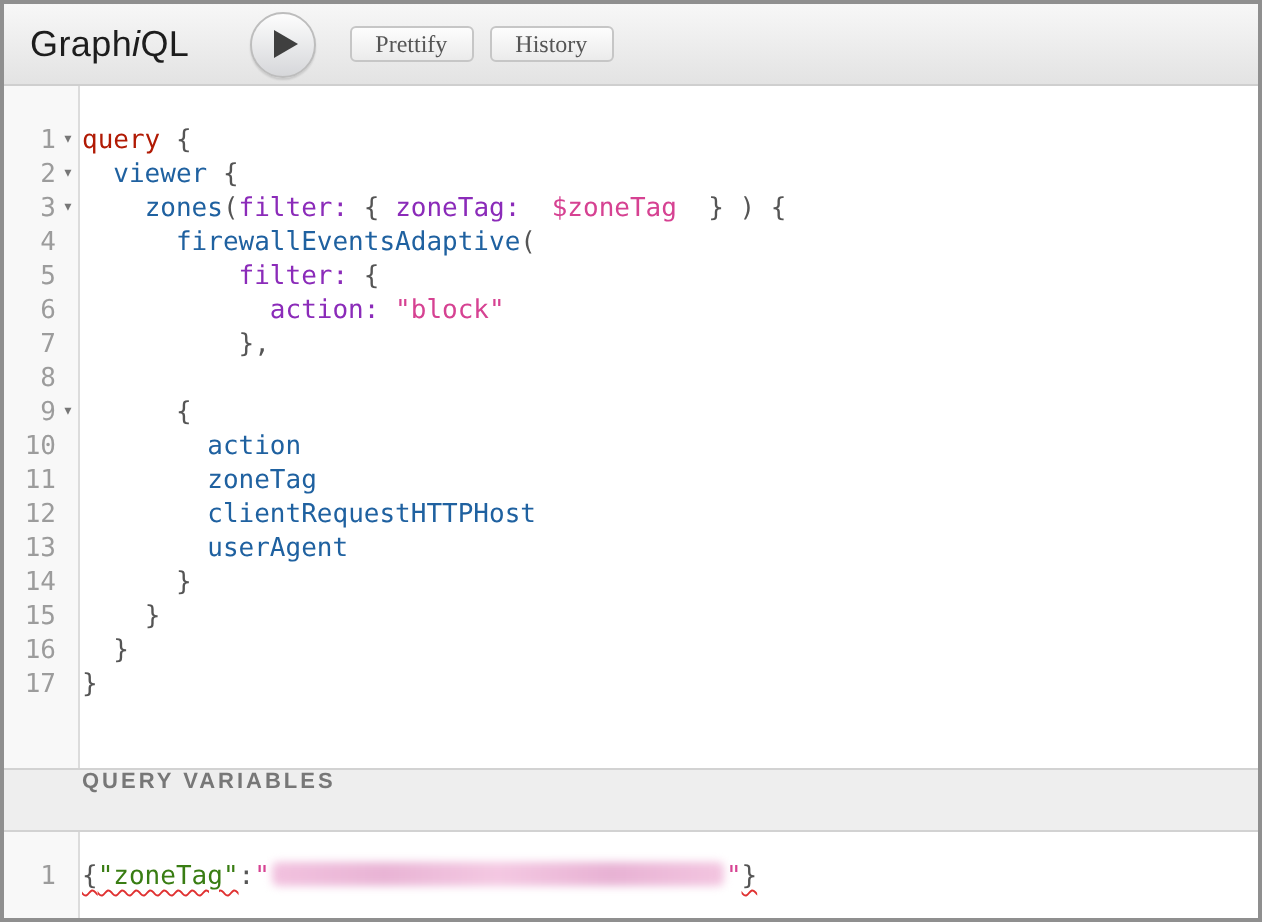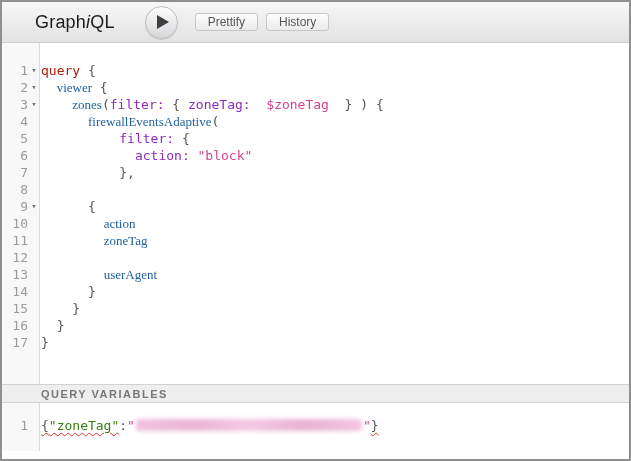--- a/index.html
+++ b/index.html
@@ -6,83 +6,83 @@
   body { background:#fff; font-family:"Liberation Sans", sans-serif; }
   .window{
     width:631px; height:461px; border:2px solid #8f8f8f; background:#fff;
     position:relative; overflow:hidden;
   }
   
   .toolbar{
     height:41px; width:100%;
     background:linear-gradient(#f7f7f7,#e3e3e3);
     border-bottom:1px solid #cfcfcf;
-    display:flex; align-items:center;padding-left:20px;
+    display:flex; align-items:center;
   }
   .logo{ margin-left:13px; font-size:18px; color:#1d1d1d; letter-spacing:.2px; }
   .logo em{ font-style:italic; }
   .execute{
     margin-left:30px; width:33px; height:33px; border-radius:50%;
     border:1px solid #bdbdbd; background:linear-gradient(#fdfdfd,#d6d7da);
     display:flex; align-items:center; justify-content:center; cursor:pointer;
     box-shadow:0 1px 1px rgba(0,0,0,.12);
   }
   .play{
     width:0; height:0; margin-left:4px;
     border-left:12px solid #3f3f3f;
     border-top:7px solid transparent;
     border-bottom:7px solid transparent;
   }
   .tbtn{
     height:18px; margin-left:8px; padding:0 12px;
-    font-family:Liberation Sans, sans-serif; font-size:12px; color:#555;
+    font-family:Liberation Serif, serif; font-size:12px; color:#555;
     background:linear-gradient(#fdfdfd,#ebebeb);
     border:1px solid #c6c6c6; border-radius:3px; cursor:pointer;
     display:flex; align-items:center;text-align:center;
   }
   .tbtn.first{ margin-left:17px; }
   
   .editor{
     width:100%; position:relative;
     font-family:"DejaVu Sans Mono", monospace; font-size:13px; line-height:17px;
     background:linear-gradient(to right,#f8f8f8 0,#f8f8f8 37px,#dcdcdc 37px,#dcdcdc 38px,#ffffff 38px);
     cursor:text;
   }
   .query-editor{ height:341px; padding-top:19px; }
   .var-editor{ height:48px; padding-top:14px; }
   .cm-line{ display:flex; white-space:pre; }
   .ln{ width:26px; text-align:right; color:#9c9c9c; flex:none; }
   .foldcol{ width:12px; flex:none; text-align:center; color:#777; font-size:9px; line-height:17px; }
   .code{ padding-left:1px; white-space:pre; }
   
   .tk-kw  { color:#B11A04;text-align:right; }
-  .tk-fld { color:#1F61A0;font-family:Liberation Serif, serif; }
+  .tk-fld { color:#1F61A0; }
   .tk-attr{ color:#8B2BB9; }
   .tk-var { color:#D64292; }
   .tk-str { color:#D64292; }
   .tk-num { color:#2882F9; }
   .tk-pun { color:#555555; }
   .tk-ws  { color:#555555; }
   .tk-key { color:#397D13; }
   .err{
     text-decoration-line:underline; text-decoration-style:wavy;
     text-decoration-color:#e03131; text-decoration-thickness:1px;
     text-underline-offset:2px;
   }
   .redacted{
     display:inline-block; width:226px; height:12px; border-radius:3px;
     margin:0 1px -1px 1px;
     background:linear-gradient(90deg,#f2c2df 0%,#e9b4d5 25%,#f4c8e2 50%,#e8b2d4 75%,#f3c5e0 100%);
     filter:blur(2px);
   }
   
   .var-title{
-    height:19px; background:#eeeeee;
+    height:32px; background:#eeeeee;
     border-top:1px solid #d2d2d2; border-bottom:1px solid #d2d2d2;
-    display:flex; align-items:center;
+    display:flex; align-items:flex-start;
   }
   .var-title span{
     margin-left:39px; font-size:11px; font-weight:bold; color:#777;
     letter-spacing:1.5px;
   }
 </style>
 </head>
 <body>
 
 <div class="window">
@@ -101,21 +101,21 @@
       <div class="cm-line"><span class="ln">2</span><span class="foldcol">▾</span><span class="code"><span class="tk-ws">  </span><span class="tk-fld">viewer</span><span class="tk-pun"> {</span></span></div>
       <div class="cm-line"><span class="ln">3</span><span class="foldcol">▾</span><span class="code"><span class="tk-ws">    </span><span class="tk-fld">zones</span><span class="tk-pun">(</span><span class="tk-attr">filter:</span><span class="tk-pun"> { </span><span class="tk-attr">zoneTag:</span><span class="tk-ws">  </span><span class="tk-var">$zoneTag</span><span class="tk-pun">  } ) {</span></span></div>
       <div class="cm-line"><span class="ln">4</span><span class="foldcol"></span><span class="code"><span class="tk-ws">      </span><span class="tk-fld">firewallEventsAdaptive</span><span class="tk-pun">(</span></span></div>
       <div class="cm-line"><span class="ln">5</span><span class="foldcol"></span><span class="code"><span class="tk-ws">          </span><span class="tk-attr">filter:</span><span class="tk-pun"> {</span></span></div>
       <div class="cm-line"><span class="ln">6</span><span class="foldcol"></span><span class="code"><span class="tk-ws">            </span><span class="tk-attr">action:</span><span class="tk-ws"> </span><span class="tk-str">"block"</span></span></div>
       <div class="cm-line"><span class="ln">7</span><span class="foldcol"></span><span class="code"><span class="tk-ws">          </span><span class="tk-pun">},</span></span></div>
       <div class="cm-line"><span class="ln">8</span><span class="foldcol"></span></div>
       <div class="cm-line"><span class="ln">9</span><span class="foldcol">▾</span><span class="code"><span class="tk-ws">      </span><span class="tk-pun">{</span></span></div>
       <div class="cm-line"><span class="ln">10</span><span class="foldcol"></span><span class="code"><span class="tk-ws">        </span><span class="tk-fld">action</span></span></div>
       <div class="cm-line"><span class="ln">11</span><span class="foldcol"></span><span class="code"><span class="tk-ws">        </span><span class="tk-fld">zoneTag</span></span></div>
-      <div class="cm-line"><span class="ln">12</span><span class="foldcol"></span><span class="code"><span class="tk-ws">        </span></span></div>
+      <div class="cm-line"><span class="ln">12</span><span class="foldcol"></span><span class="code"><span class="tk-ws">        </span><span class="tk-fld">clientRequestHTTPHost</span></span></div>
       <div class="cm-line"><span class="ln">13</span><span class="foldcol"></span><span class="code"><span class="tk-ws">        </span><span class="tk-fld">userAgent</span></span></div>
       <div class="cm-line"><span class="ln">14</span><span class="foldcol"></span><span class="code"><span class="tk-ws">      </span><span class="tk-pun">}</span></span></div>
       <div class="cm-line"><span class="ln">15</span><span class="foldcol"></span><span class="code"><span class="tk-ws">    </span><span class="tk-pun">}</span></span></div>
       <div class="cm-line"><span class="ln">16</span><span class="foldcol"></span><span class="code"><span class="tk-ws">  </span><span class="tk-pun">}</span></span></div>
       <div class="cm-line"><span class="ln">17</span><span class="foldcol"></span><span class="code"><span class="tk-pun">}</span></span></div>
     </div>
 
   <div class="var-title">
     <span>QUERY VARIABLES</span>
   </div>

